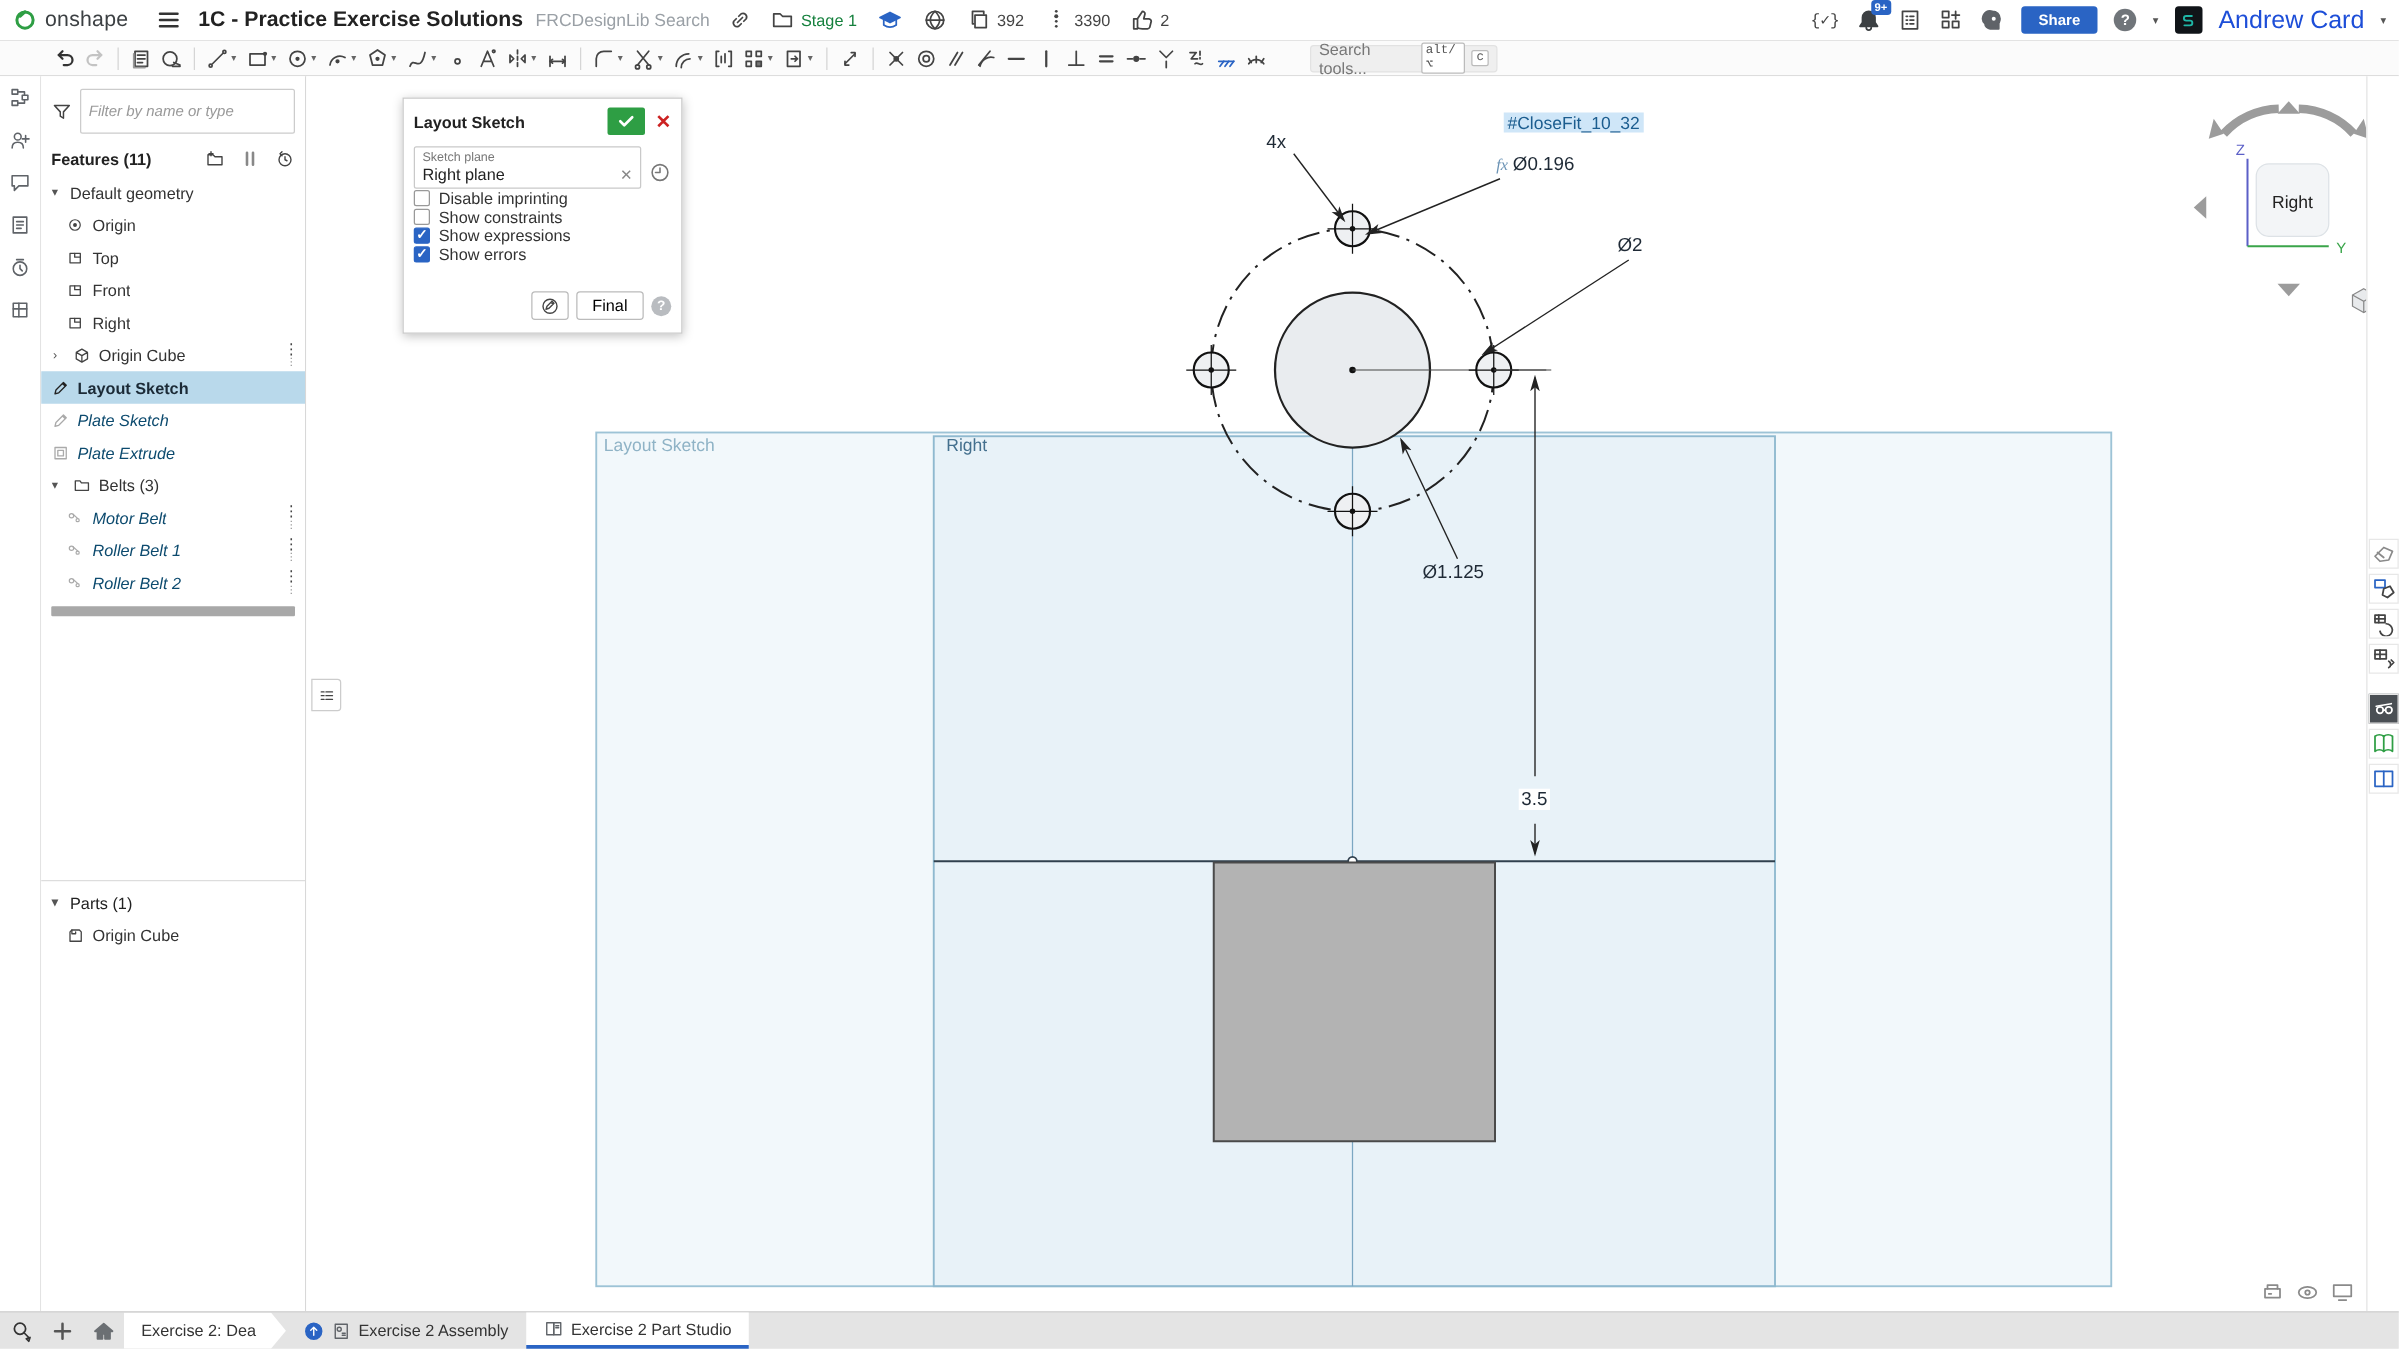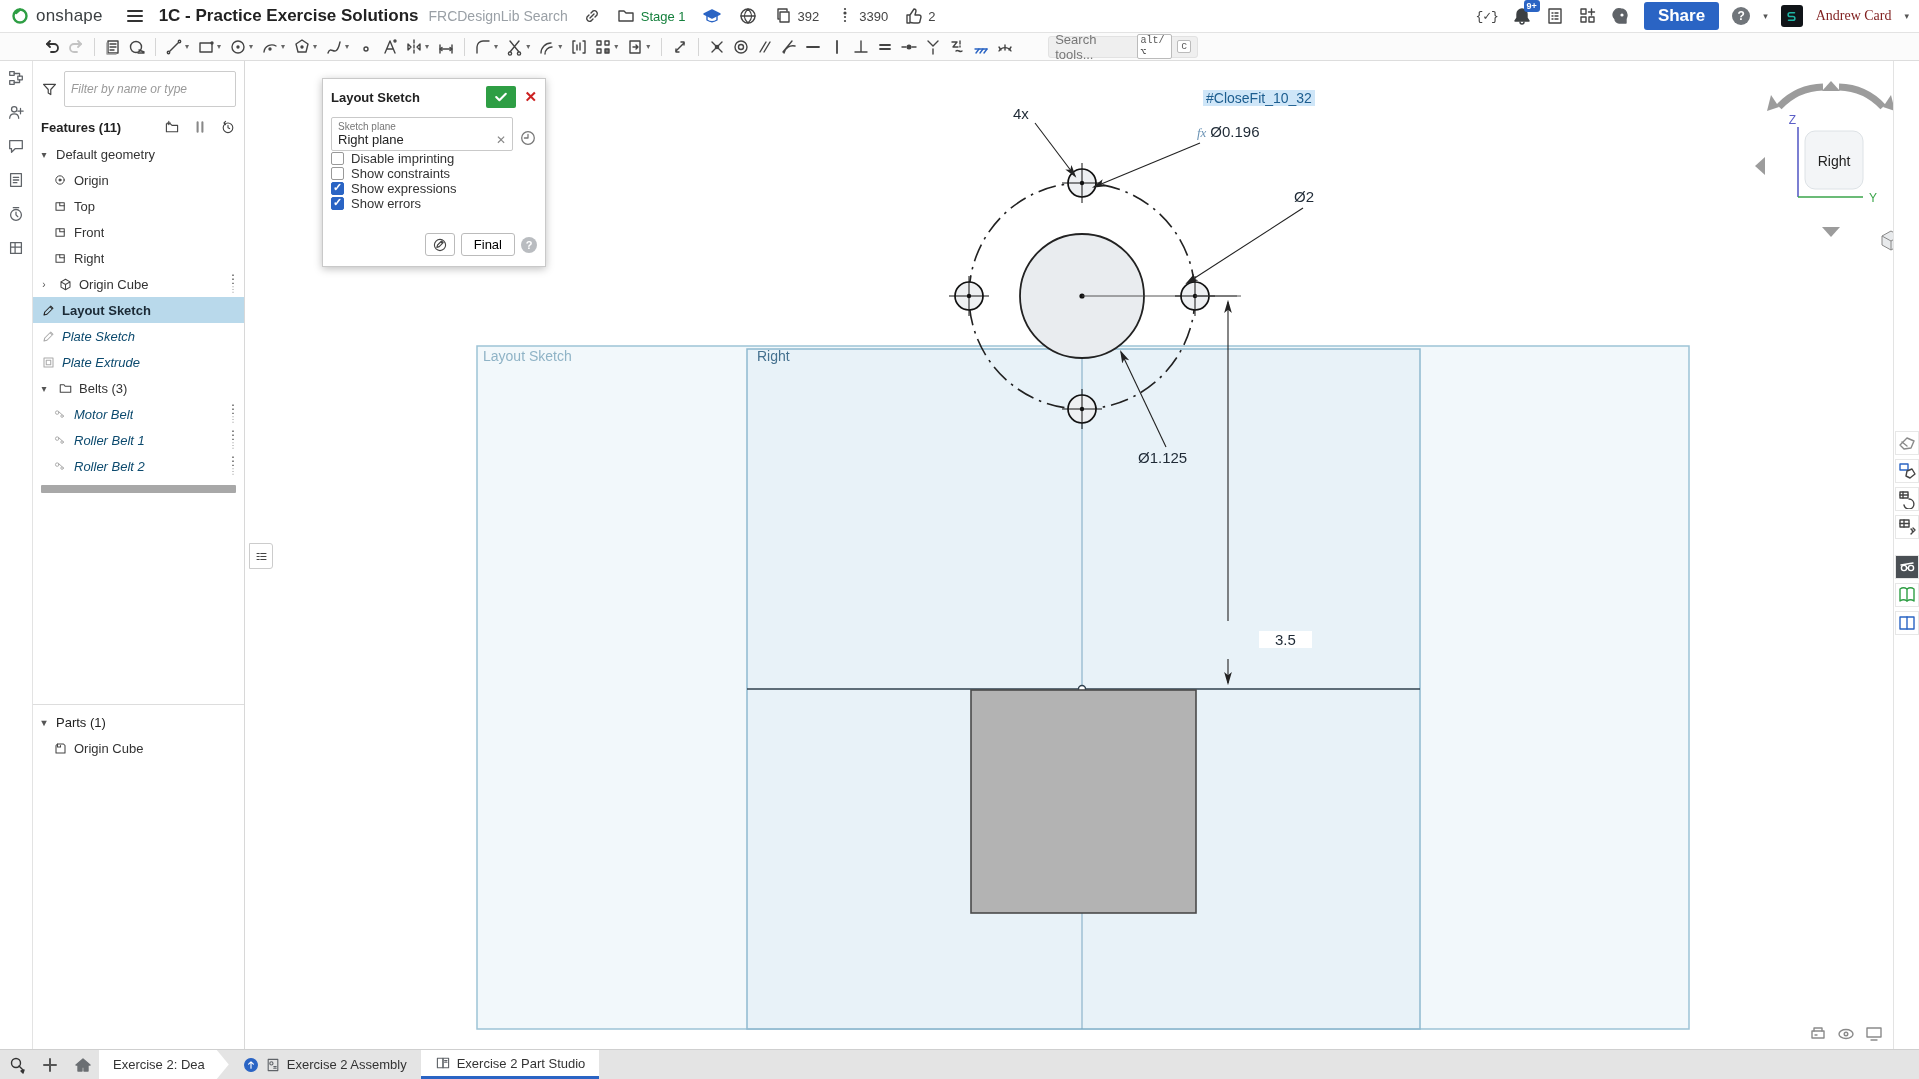--- a/index.html
+++ b/index.html
@@ -15,27 +15,27 @@
   .brand-name { font-size:17px; color:#3c4043; letter-spacing:.2px; }
   .hamburger { margin:0 14px 0 22px; cursor:pointer; }
   .doc-title { font-size:17px; font-weight:bold; color:#222; white-space:nowrap; }
   .doc-sub { font-size:14px; color:#9aa0a6; margin-left:10px; white-space:nowrap; }
   .tb-ic { margin-left:14px; display:flex; align-items:center; gap:5px; color:#15803d; font-size:13px; }
   .stat { display:flex; align-items:center; gap:4px; margin-left:16px; font-size:13px; color:#444; }
   .topbar-right { margin-left:auto; display:flex; align-items:center; gap:13px; }
   .bell-wrap { position:relative; }
   .badge { position:absolute; top:-6px; right:-8px; background:#2a64c4; color:#fff; font-size:9px;
     padding:1px 3px; border-radius:3px; font-weight:bold; }
-  .share-btn { background:#2a64c4; color:#fff; font-size:17px; font-weight:bold; border:none;
+  .share-btn { background:#2a64c4; color:#fff; font-size:12px; font-weight:bold; border:none;
     border-radius:3px; padding:4px 14px; cursor:pointer; }
   .help-circle { width:18px; height:18px; border-radius:50%; background:#6f7press4; background:#70757a; color:#fff;
     font-size:12px; font-weight:bold; display:flex; align-items:center; justify-content:center; }
   .caret { font-size:9px; color:#555; }
   .avatar { width:22px; height:22px; border-radius:3px; background:#101418; display:flex; align-items:center; justify-content:center; }
-  .user-name { font-size:14px; color:#7f1d1d;font-family:Liberation Serif, serif; }
+  .user-name { font-size:20px; color:#1d4ed8; }
   .codecheck { font-family:"Liberation Mono", monospace; font-size:13px; color:#444; }
 
   
   #toolbar { position:absolute; top:33px; left:0; width:1919px; height:28px; background:#fbfbfb;
     border-bottom:1px solid #ddd; display:flex; align-items:center; padding:0 4px 0 40px; }
   .tool { display:flex; align-items:center; padding:2px 2px; border-radius:2px; cursor:pointer; }
   .dd { font-size:8px; color:#666; margin:0 3px 0 1px; }
   .tsep { width:1px; height:18px; background:#d5d5d5; margin:0 6px; }
   .search-tools { margin-left:31px; background:#efefef; border:1px solid #e2e2e2; border-radius:3px;
     height:22px; display:flex; align-items:center; padding:0 6px; gap:5px; width:150px; }
@@ -701,21 +701,21 @@
     <div class="cv-label" style="left:238px;top:287px;color:#8fb3c6;">Layout Sketch</div>
     <div class="cv-label" style="left:512px;top:287px;color:#44708e;">Right</div>
     <div class="cv-label dim" style="left:768px;top:44px;">4x</div>
     <div class="cv-label" style="left:958px;top:29px;"><span class="expr">#CloseFit_10_32</span></div>
     <div class="cv-label" style="left:952px;top:62px;">
       <span class="fx">fx</span>
       <span class="dim">Ø0.196</span>
     </div>
     <div class="cv-label dim" style="left:1049px;top:127px;">Ø2</div>
     <div class="cv-label dim" style="left:893px;top:388px;">Ø1.125</div>
-    <div class="cv-label dim" style="left:970px;top:570px;background:#fff;padding:0 16px;margin-left:44px;">3.5</div>
+    <div class="cv-label dim" style="left:970px;top:570px;background:#fff;padding:0 2px;">3.5</div>
 
     <div id="dialog">
       <div class="dlg-head">
         <span class="dlg-title">Layout Sketch</span>
         <button class="btn-ok">
           <svg class="ic" viewBox="0 0 20 20" style="stroke:#fff;stroke-width:2.6;width:16px;height:16px">
               <path d="M4 10l4 4 8-8"></path>
             </svg>
         </button>
         <span class="btn-x">✕</span>

